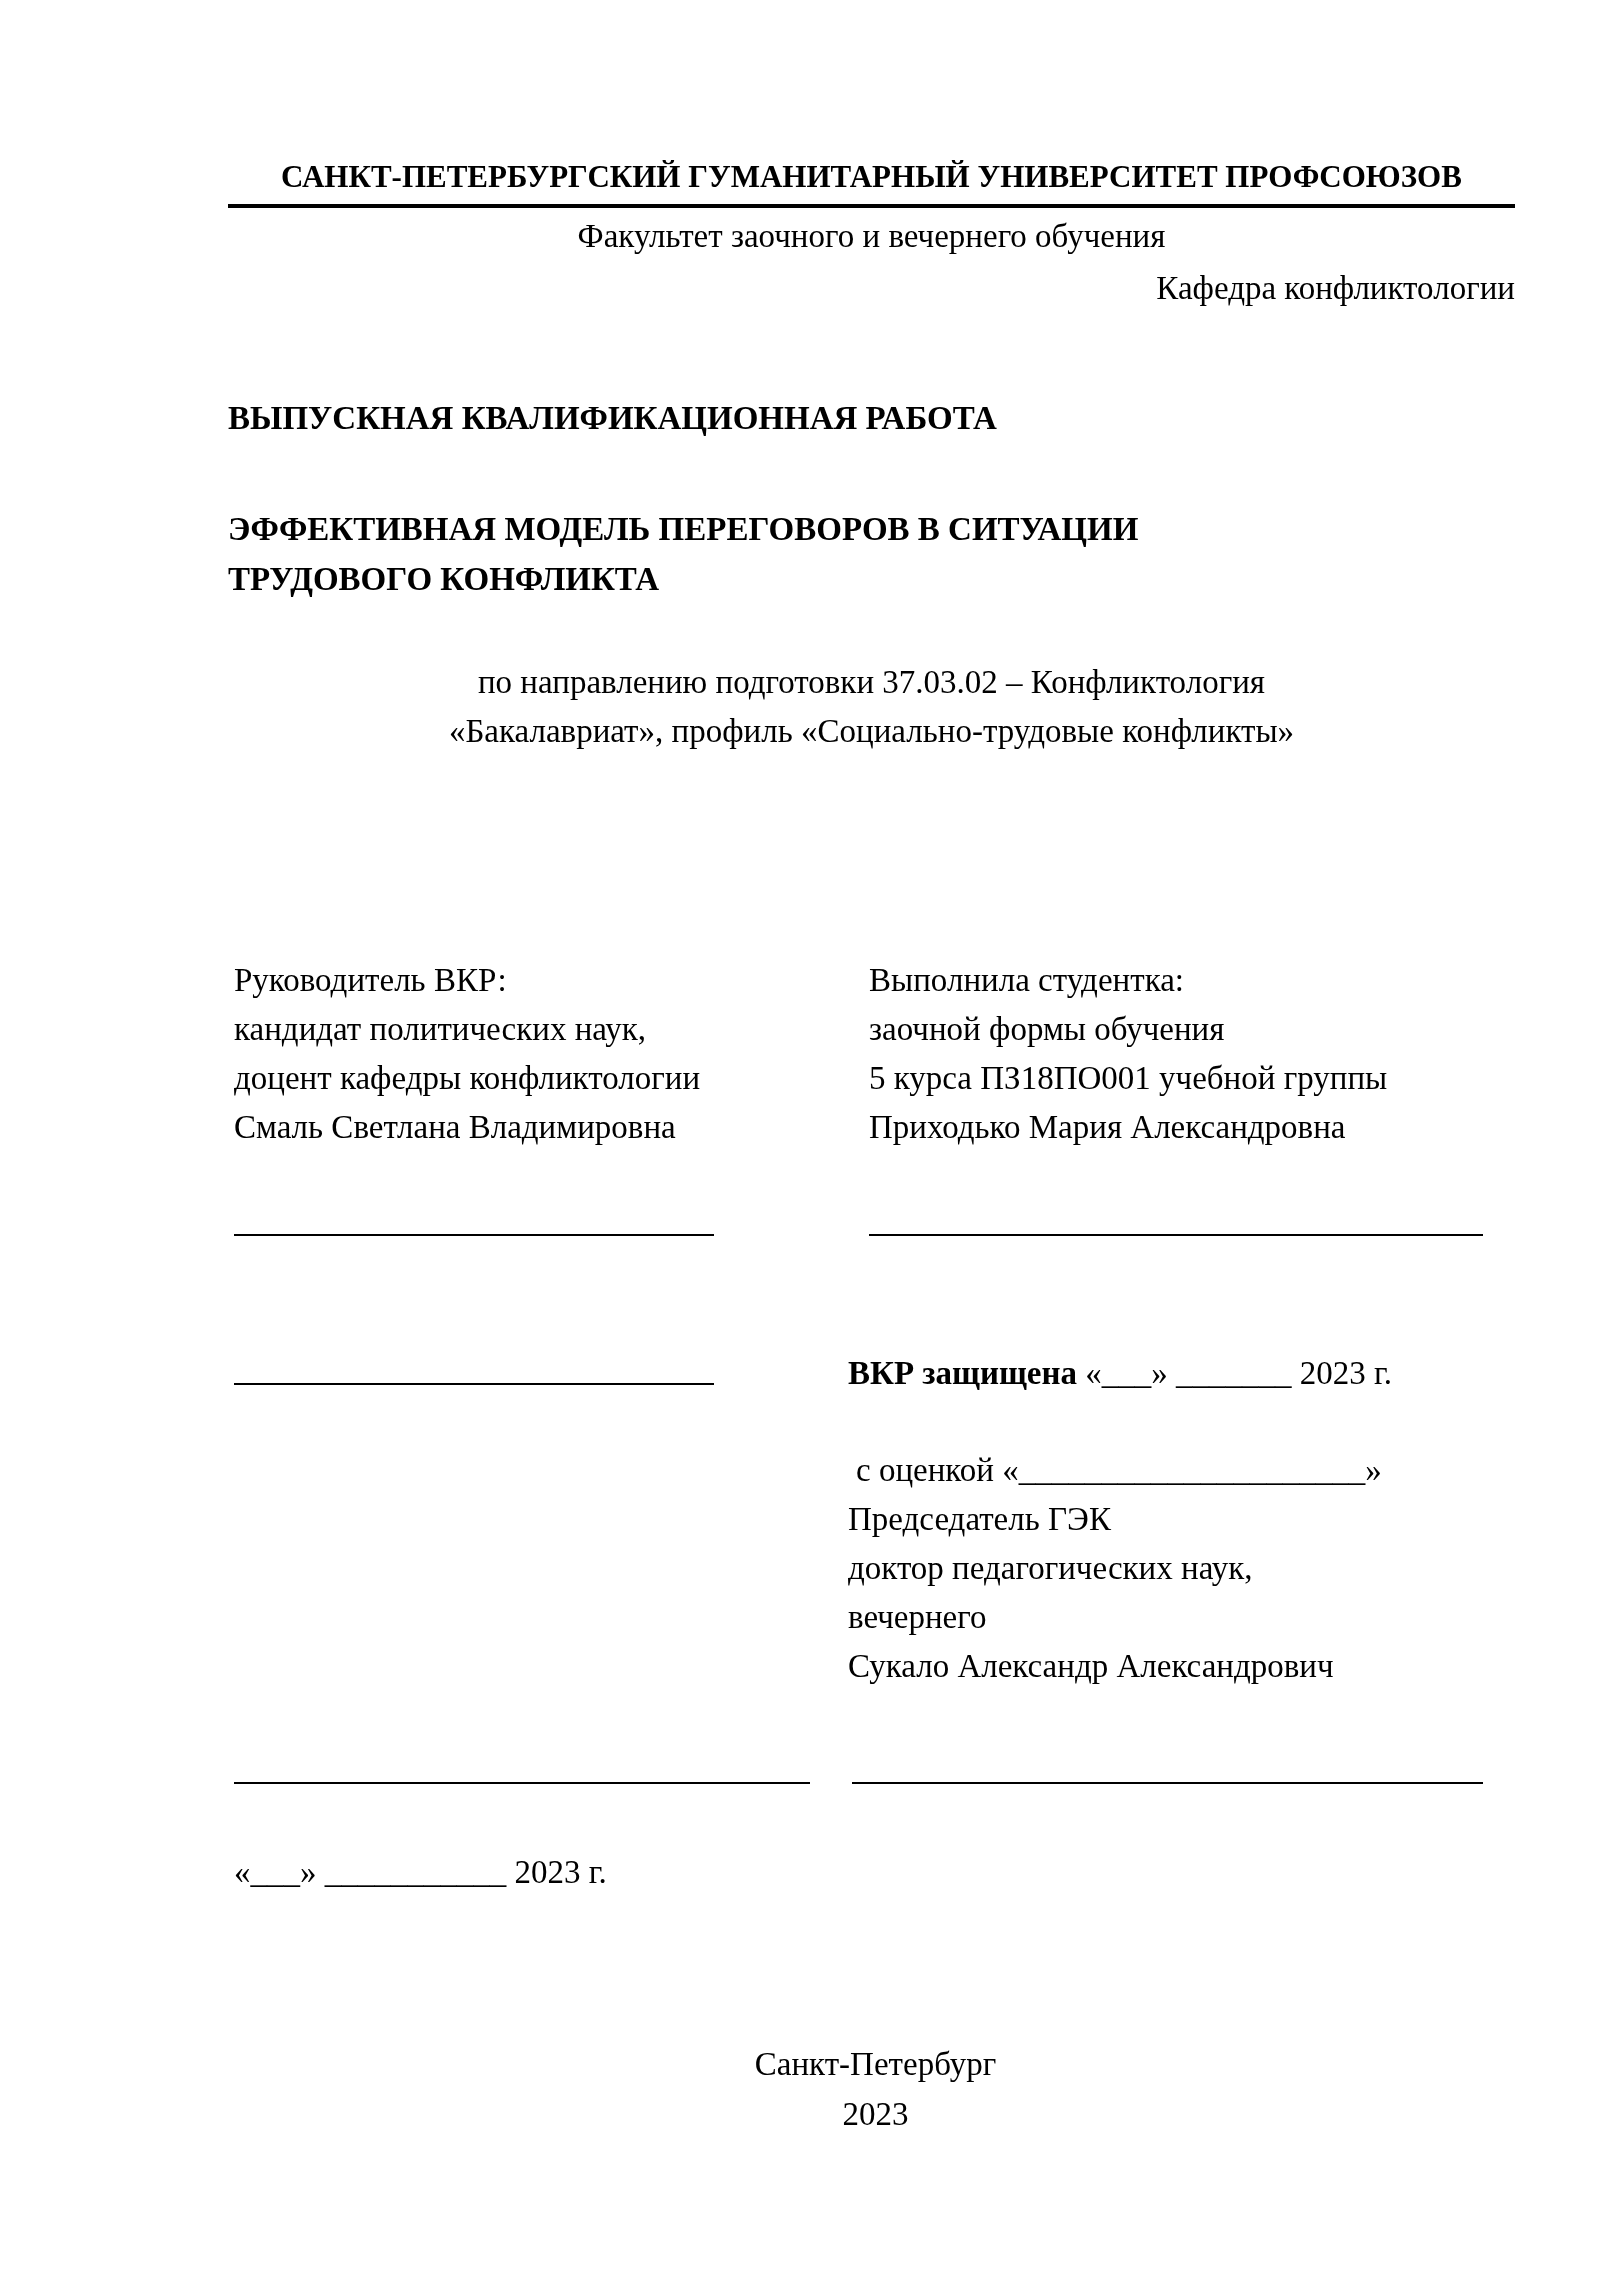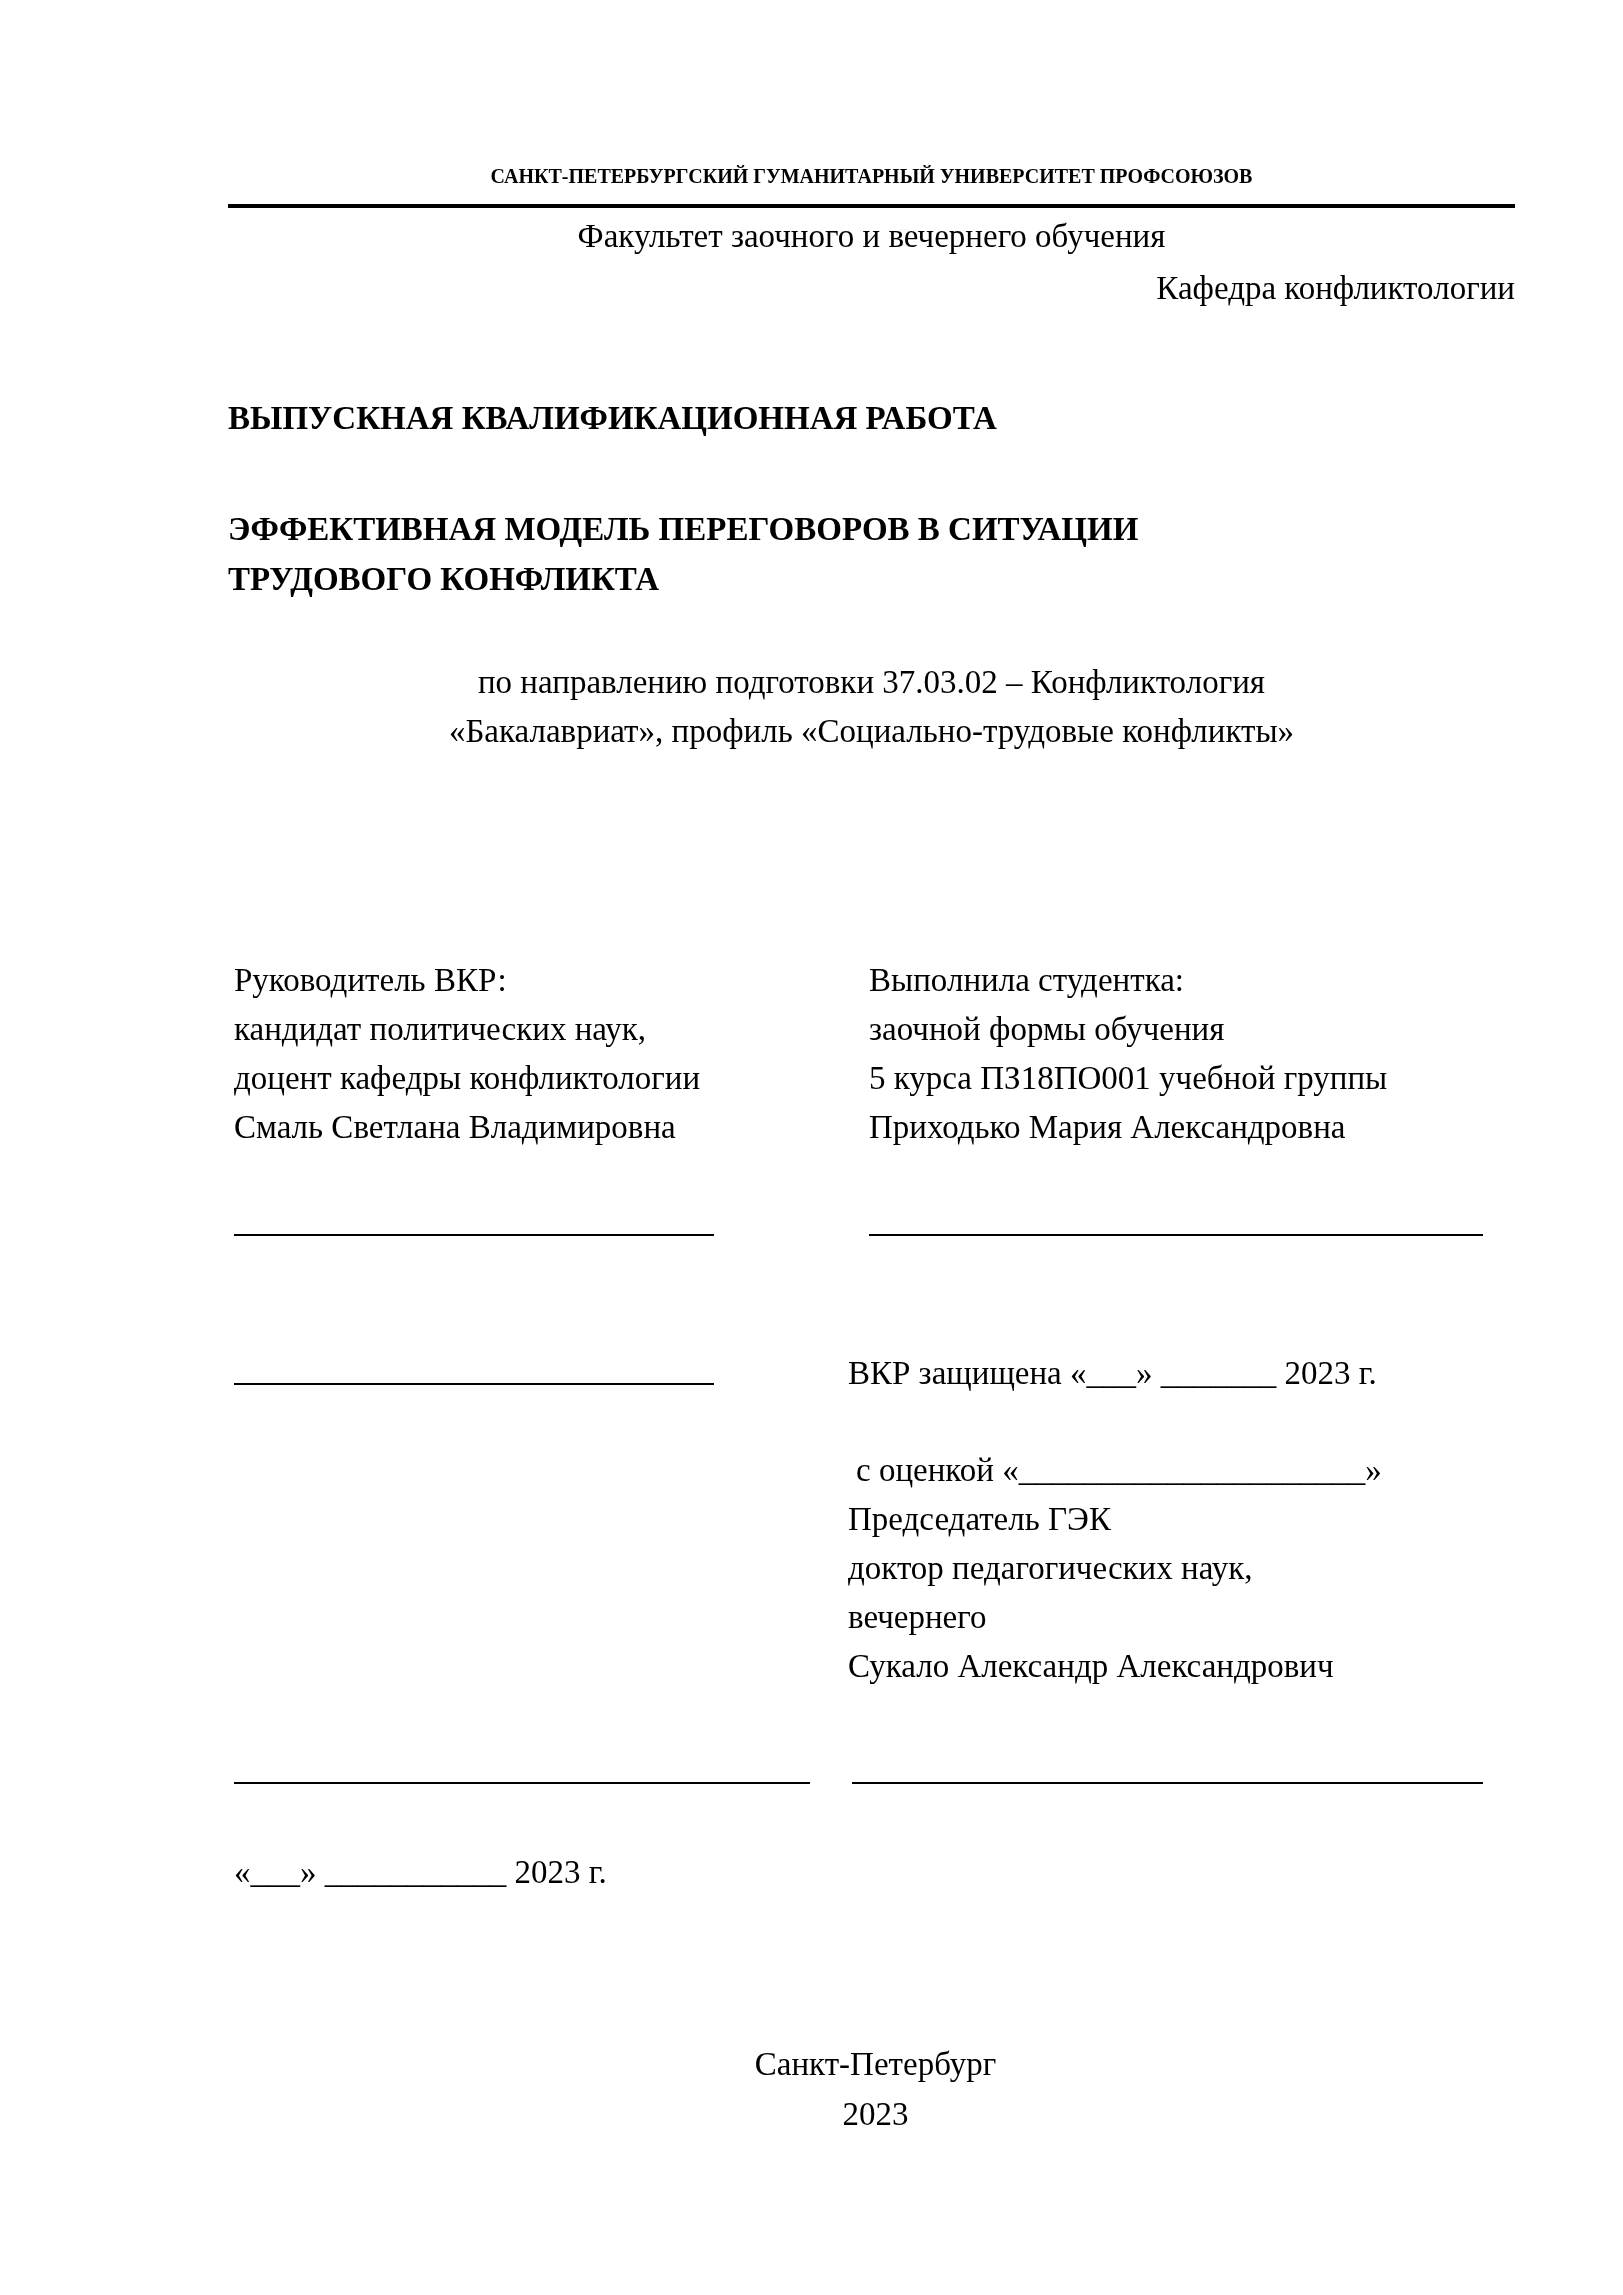--- a/index.html
+++ b/index.html
@@ -16,26 +16,26 @@
     color: #000000;
   }
   .page {
     position: absolute;
     left: 0; top: 0;
     width: 1623px; height: 2295px;
     background: #ffffff;
   }
   .abs { position: absolute; white-space: nowrap; }
   .t42 { font-size: 33px; line-height: 49px; }
-  .bold { font-weight: normal; }
+  .bold { font-weight: bold; }
 
   
   .univ {
     left: 228px; width: 1287px; top: 157px;
-    text-align: center; font-size: 20px; font-weight: bold; line-height: 39px;
+    text-align: center; font-size: 31px; font-weight: bold; line-height: 39px;
   }
   .rule {
     position: absolute; left: 228px; width: 1287px; top: 204px;
     height: 3.9px; background: #000000;
   }
   .faculty { left: 228px; width: 1287px; top: 212px; text-align: center; }
   .dept { right: 108px; top: 264px; text-align: right; }
 
   .work-type { left: 228px; width: 1287px; top: 394px; text-align: left; font-size: 33px; font-weight: bold; line-height: 49px; }
   .thesis-title { left: 228px; width: 1287px; top: 504px; text-align: left; font-size: 33px; font-weight: bold; line-height: 50px; }

